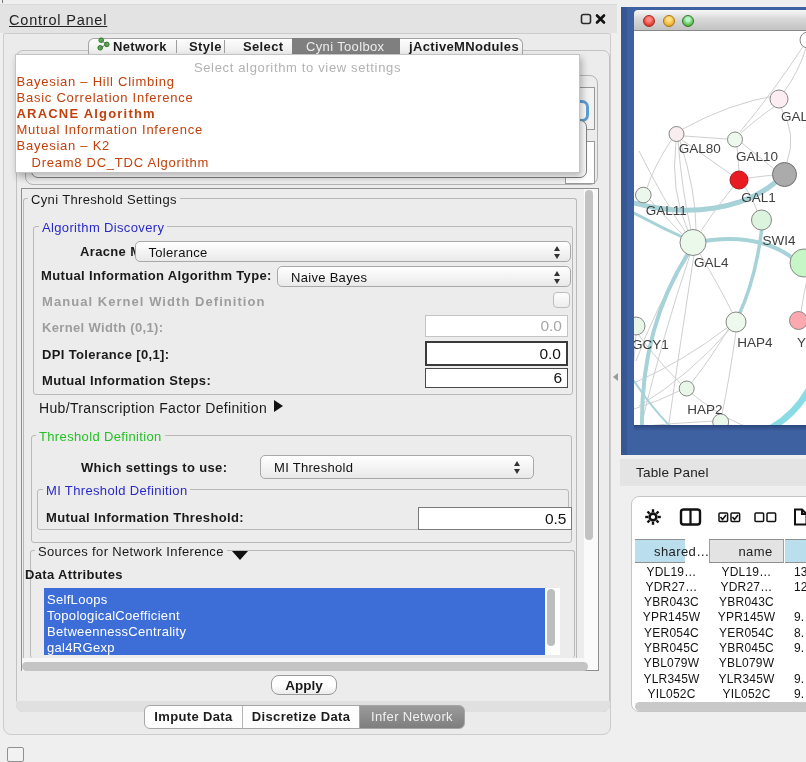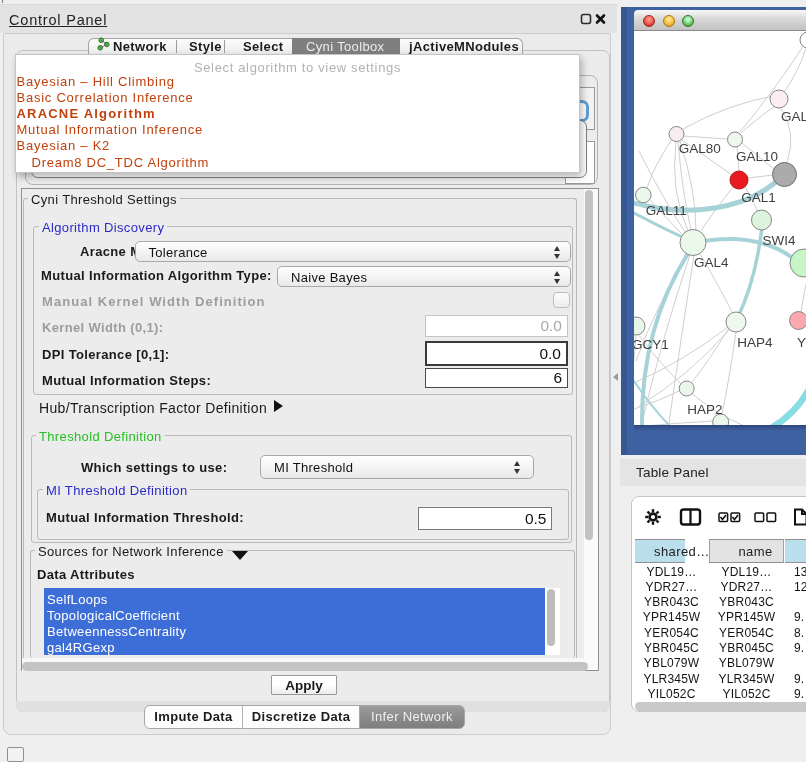--- a/index.html
+++ b/index.html
@@ -142,42 +142,42 @@
 <div class="abs" style="left:274px;top:400px;width:0;height:0;border-top:6px solid transparent;border-bottom:6px solid transparent;border-left:9px solid #111;"></div>
 
 <div class="grp" style="left:31px;top:435px;width:541px;height:108px;">
   <span class="t" style="left:4px;color:#25c025;">Threshold Definition</span>
 </div>
 <div class="lbl bold" style="left:81px;top:460px;">Which settings to use:</div>
 <div class="combo" style="left:240px;top:455px;width:274px;height:24px;margin-left:20px;">
     <span class="v" style="top:4px;">MI Threshold</span>
     <span class="arrs" style="right:12px;top:5px;"></span>
   </div>
-<div class="grp" style="left:37px;top:489px;width:532px;height:51px;">
+<div class="grp" style="left:37px;top:489px;width:532px;height:41px;">
   <span class="t" style="left:5px;color:#2a2ac8;">MI Threshold Definition</span>
 </div>
 <div class="lbl bold" style="left:46px;top:510px;">Mutual Information Threshold:</div>
-<div class="fld" style="left:418px;top:507px;width:134px;height:23px;border:1px solid #7a7a7a;line-height:21px;">0.5</div>
+<div class="fld" style="left:418px;top:507px;width:154px;height:23px;border:1px solid #7a7a7a;line-height:21px;">0.5</div>
 
 <div class="grp" style="left:30px;top:550px;width:545px;height:108px;border-bottom:none;">
   <span class="t" style="left:4px;color:#1a1a1a;">Sources for Network Inference</span>
 </div>
 <div class="abs" style="left:232px;top:551px;width:0;height:0;border-left:8.5px solid transparent;border-right:8.5px solid transparent;border-top:9px solid #111;z-index:4;"></div>
-<div class="lbl bold" style="left:37px;top:566.5px;z-index:4;">Data Attributes</div>
+<div class="lbl bold" style="left:25px;top:566.5px;z-index:4;">Data Attributes</div>
 <div class="abs" style="left:44px;top:588px;width:516px;height:67px;background:#fff;z-index:4;"></div>
 <div class="abs" style="left:44px;top:588px;width:501px;height:67px;background:#3d6ed8;z-index:4;"></div>
 <div class="abs" style="left:547px;top:589px;width:8px;height:57px;background:#bdbdbd;border-radius:4px;z-index:5;"></div>
 <div class="abs" style="left:47px;top:591.5px;font-size:13px;color:#fff;line-height:16.2px;letter-spacing:0.3px;z-index:5;">SelfLoops<br>TopologicalCoefficient<br>BetweennessCentrality<br>gal4RGexp</div>
 
 <div class="abs" style="left:584px;top:189px;width:14px;height:481px;background:#fafafa;z-index:4;"></div>
 <div class="abs" style="left:585px;top:190px;width:8px;height:350px;background:#c2c2c2;border-radius:4px;z-index:5;"></div>
 <div class="abs" style="left:22px;top:658px;width:562px;height:13px;background:#f7f7f7;z-index:5;"></div>
 <div class="abs" style="left:22px;top:662px;width:566px;height:9px;background:#c4c4c4;border-radius:4.5px;z-index:6;"></div>
 
-<div class="abs" style="left:271px;top:675px;width:66px;height:20px;border:1px solid #9a9a9a;border-radius:1px;background:linear-gradient(#ffffff,#ffffff 50%,#ebebeb);text-align:center;font-size:13.5px;font-weight:bold;color:#1a1a1a;line-height:19px;z-index:6;">Apply</div>
+<div class="abs" style="left:271px;top:675px;width:66px;height:20px;border:1px solid #9a9a9a;border-radius:8px;background:linear-gradient(#ffffff,#ffffff 50%,#ebebeb);text-align:center;font-size:13.5px;font-weight:bold;color:#1a1a1a;line-height:19px;z-index:6;">Apply</div>
 
 <div class="abs" style="left:16px;top:701px;width:594px;height:11px;background:#e0e0e0;border-radius:0 0 7px 7px;"></div>
 <div class="btab" style="left:144px;width:99px;border-radius:6px 0 0 6px;">Impute Data</div>
 <div class="btab" style="left:242px;width:118px;border-left:1px solid #b4b4b4;">Discretize Data</div>
 <div class="btab sel" style="left:359px;width:106px;border-radius:0 6px 6px 0;font-weight:normal;color:#f0f0f0;">Infer Network</div>
 
 <div id="popup" class="abs">
   <div class="prompt">Select algorithm to view settings</div>
   <div class="it" style="top:19px;">Bayesian – Hill Climbing</div>
   <div class="it" style="top:35.1px;">Basic Correlation Inference</div>

